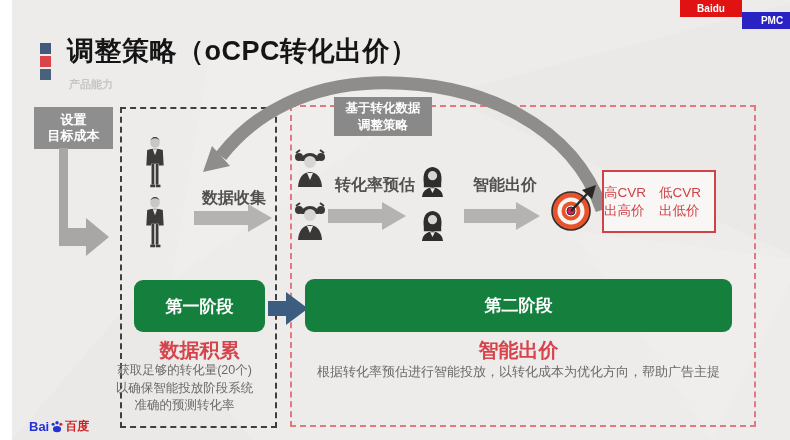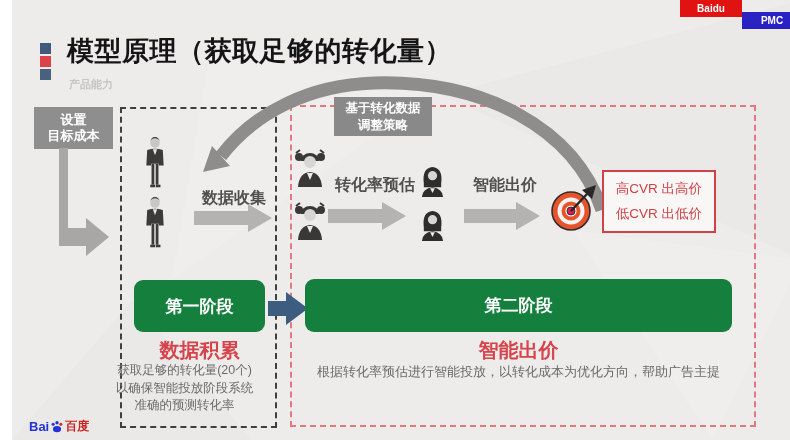--- a/index.html
+++ b/index.html
@@ -37,21 +37,21 @@
   .lbl2{left:310px;top:175px;width:106px;}
   .lbl3{left:446px;top:175px;width:94px;}
 
   
   .callout{left:322px;top:97px;width:98px;height:39px;background:#898989;color:#fff;
     font-size:12.5px;font-weight:bold;display:flex;flex-direction:column;align-items:center;
     justify-content:center;line-height:1.3;text-align:center;}
 
   
   .cvr-box{left:590px;top:170px;width:114px;height:63px;border:2px solid #cf4348;background:#f8f7f6;
-    box-sizing:border-box;color:#d04046;font-size:13.5px;display:flex;flex-direction:column;
+    box-sizing:border-box;color:#d04046;font-size:13.5px;display:flex;flex-direction:row;
     justify-content:space-evenly;align-items:center;}
 
   
   .badge{background:#15803d;border-radius:9px;color:#fff;font-size:17px;font-weight:bold;
     display:flex;align-items:center;justify-content:center;}
   .badge1{left:122px;top:280px;width:131px;height:52px;}
   .badge2{left:293px;top:279px;width:427px;height:53px;}
   .stage-title{font-size:20px;font-weight:bold;color:#d6434b;text-align:center;}
   .st1{left:122px;top:337px;width:131px;}
   .st2{left:293px;top:337px;width:427px;}
@@ -75,21 +75,21 @@
     <polygon points="0,440 120,300 240,440" fill="#e7e5e3" opacity="0.5"></polygon>
     <polygon points="560,230 790,260 700,440" fill="#f1f0ee" opacity="0.5"></polygon>
   </svg>
 
   <div class="abs brand-tab tab-baidu">Baidu</div>
   <div class="abs brand-tab tab-pmc">PMC</div>
 
   <div class="abs bullet b1"></div>
   <div class="abs bullet b2"></div>
   <div class="abs bullet b3"></div>
-  <div class="abs page-title">模型原理（获取足够的转化量）</div>
+  <div class="abs page-title">调整策略（oCPC转化出价）</div>
   <div class="abs page-subtitle">产品能力</div>
 
   <div class="abs setup-box">
     <span>设置</span>
     <span>目标成本</span>
   </div>
   <svg class="abs" width="80" height="110" style="left:22px;top:148px;">
     <polygon points="25,0 34,0 34,80 52,80 52,70 75,89 52,108 52,98 25,98" fill="#a9a7a5"></polygon>
   </svg>
 

